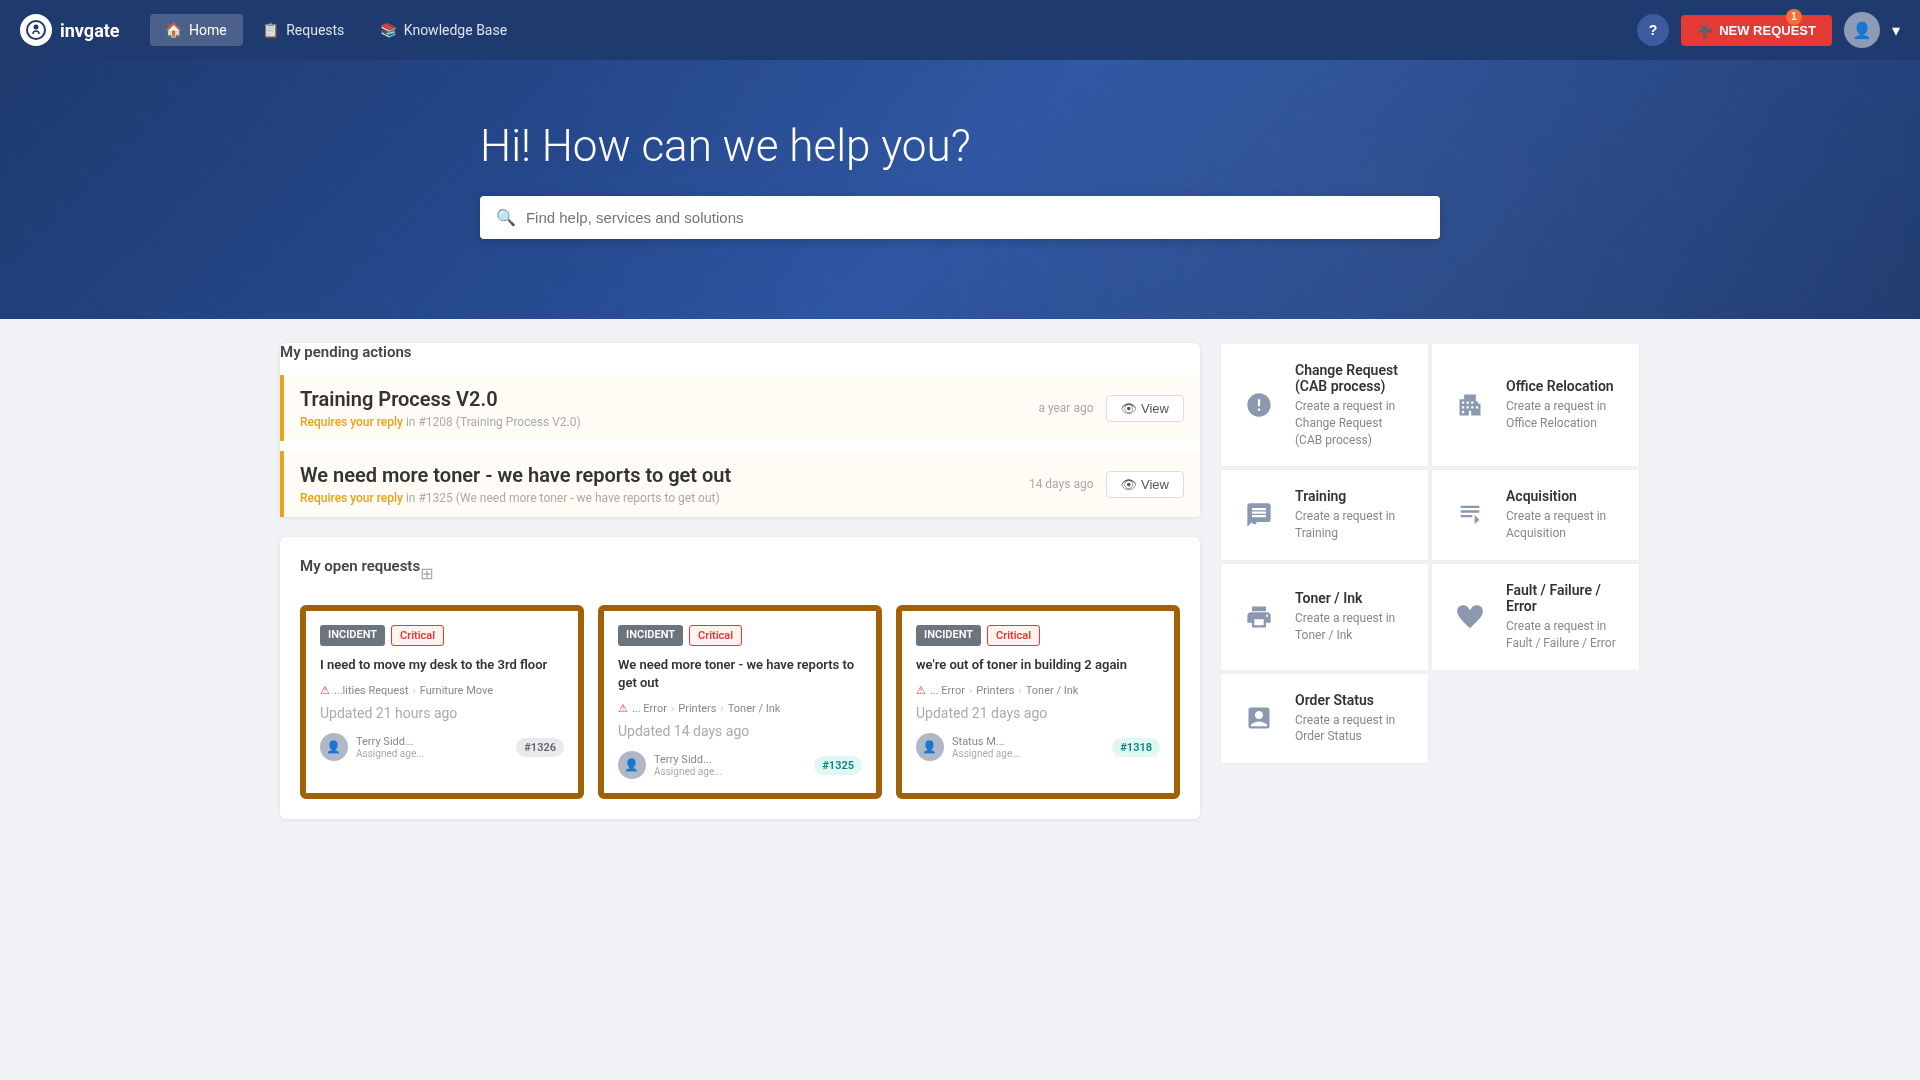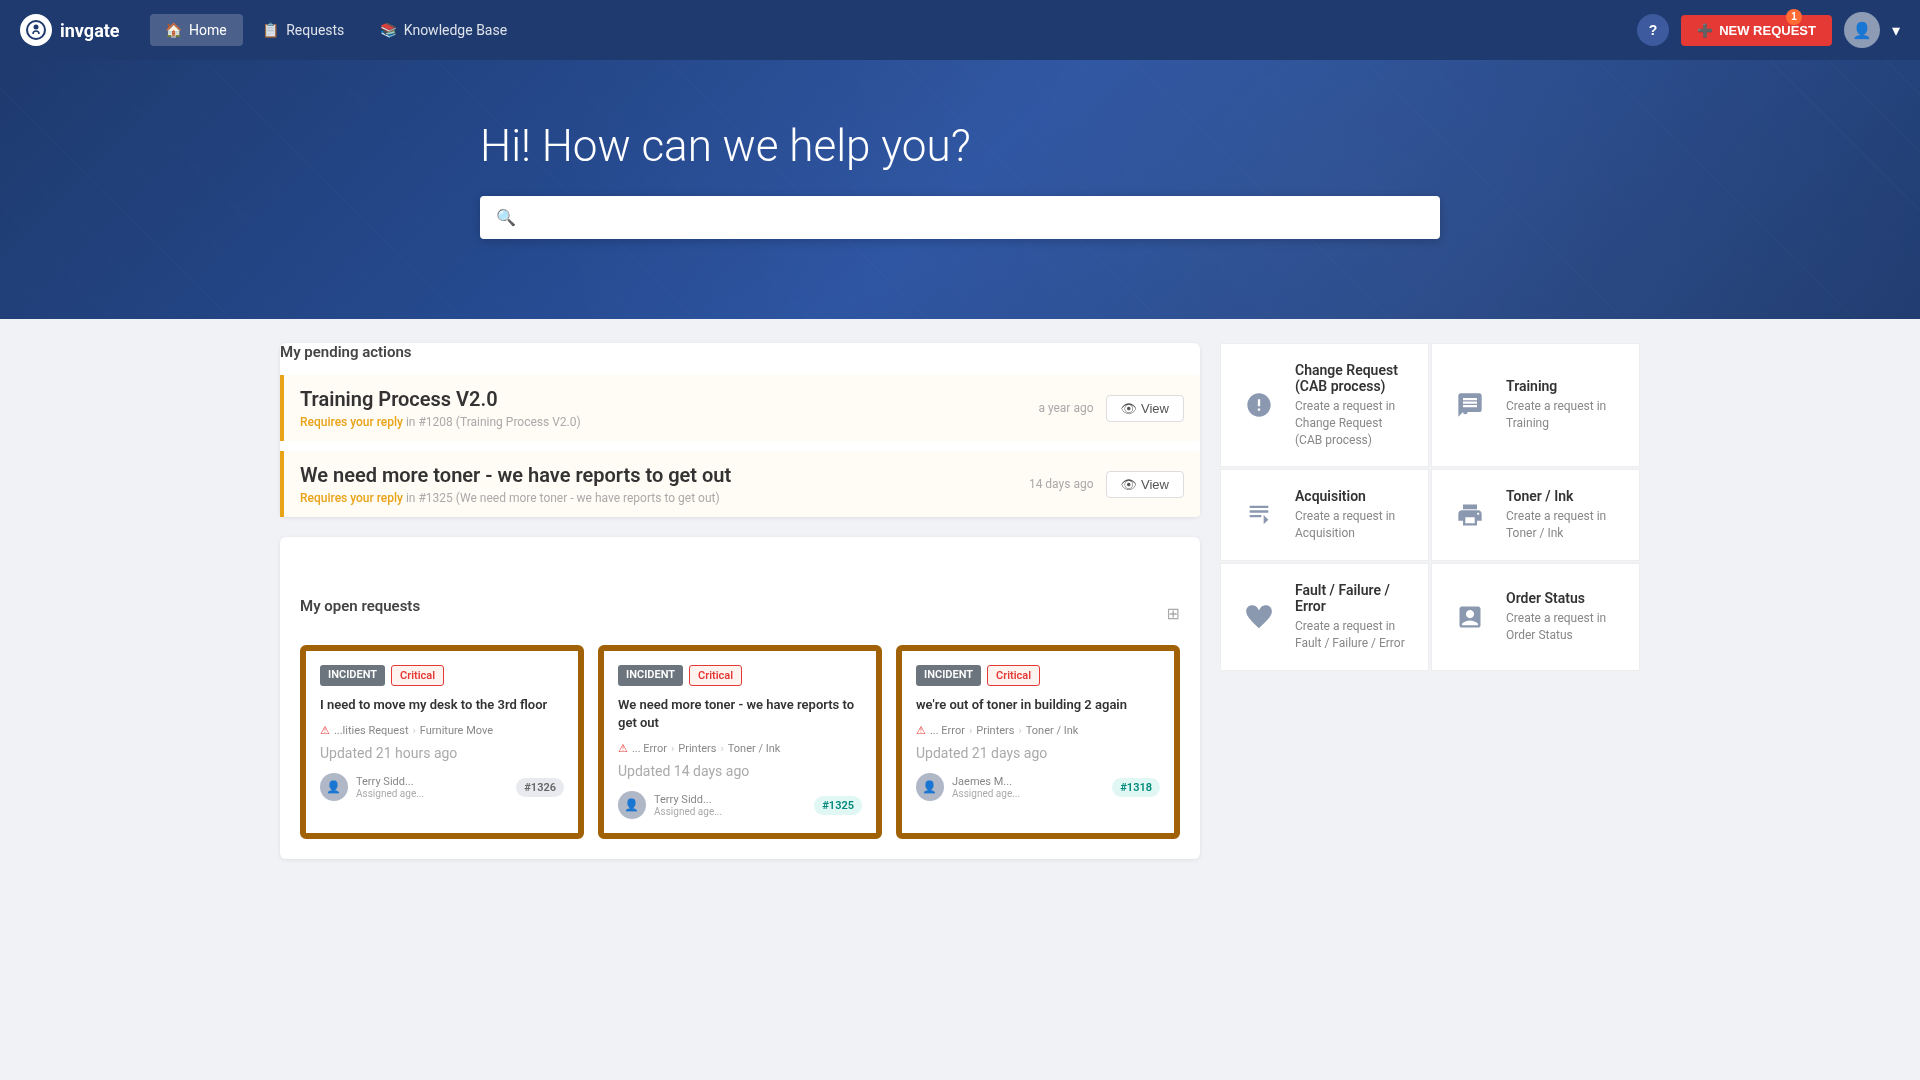--- a/index.html
+++ b/index.html
@@ -142,23 +142,22 @@
       font-size: 13px; display: flex; align-items: center; gap: 4px;
     }
 
     
     .open-section {
       background: white; border-radius: 6px;
       padding: 20px;
       box-shadow: 0 1px 4px rgba(0,0,0,0.08);
     }
     .open-header {
-      display: flex; align-items: center; justify-content: space-between;
+      display: flex; align-items: center; 
       margin-bottom: 16px;
-      margin-top: 40px;
     }
     .grid-icon { color: #aaa; cursor: pointer; font-size: 16px; }
     .cards-grid {
       display: grid; grid-template-columns: repeat(3, 1fr); gap: 14px;
     }
     .request-card {
       border: 6px solid #a16207; border-radius: 6px;
       padding: 14px; cursor: pointer;
       transition: box-shadow 0.2s;
     }
@@ -252,20 +251,21 @@
     <div class="avatar">👤</div>
     <span style="color:white;cursor:pointer;">▾</span>
   </div>
 </nav>
 
 <div class="hero">
   <div class="hero-content">
     <h1>Hi! How can we help you?</h1>
     <div class="search-bar">
       <span class="search-icon">🔍</span>
+      <input class="search-input" type="text" placeholder="Find help, services and solutions" style="">
     </div>
   </div>
 </div>
 
 <div class="main-content">
 
   <div class="left-panel">
 
     <div class="pending-section">
       <div class="section-title">My pending actions</div>
@@ -374,21 +374,21 @@
               <span class="path-sep">›</span>
               <span>Printers</span>
               <span class="path-sep">›</span>
               <span>Toner / Ink</span>
     </div>
     <div class="card-updated">Updated 21 days ago</div>
     <div class="card-footer">
       <div class="card-user">
         <div class="user-avatar">👤</div>
         <div>
-          <div class="user-info">Jaemes M...</div>
+          <div class="user-info">Status M...</div>
           <div class="assigned-label">Assigned age...</div>
         </div>
       </div>
       <span class="ticket-num ticket-num-teal">#1318</span>
     </div>
   </div>
         </div>
     </div>
   </div>
 
@@ -397,20 +397,31 @@
 
     <div class="catalog-item">
     <div class="catalog-icon">
       <svg viewBox="0 0 24 24" class="icon-svg">
               <path d="M12 2C6.48 2 2 6.48 2 12s4.48 10 10 10 10-4.48 10-10S17.52 2 12 2zm1 15h-2v-2h2v2zm0-4h-2V7h2v6z"></path>
             </svg>
     </div>
     <div class="catalog-text">
       <div class="catalog-name">Change Request (CAB process)</div>
       <div class="catalog-desc">Create a request in Change Request (CAB process)</div>
+    </div>
+  </div>
+        <div class="catalog-item">
+    <div class="catalog-icon">
+      <svg viewBox="0 0 24 24" class="icon-svg">
+              <path d="M17 11V3H7v4H3v14h8v-4h2v4h8V11h-4zM7 19H5v-2h2v2zm0-4H5v-2h2v2zm0-4H5v-2h2v2zm4 4H9v-2h2v2zm0-4H9v-2h2v2zm0-4H9V7h2v2zm4 8h-2v-2h2v2zm0-4h-2v-2h2v2zm0-4h-2V7h2v2zm4 8h-2v-2h2v2zm0-4h-2v-2h2v2z"></path>
+            </svg>
+    </div>
+    <div class="catalog-text">
+      <div class="catalog-name">Office Relocation</div>
+      <div class="catalog-desc">Create a request in Office Relocation</div>
     </div>
   </div>
         <div class="catalog-item">
     <div class="catalog-icon">
       <svg viewBox="0 0 24 24" class="icon-svg">
               <path d="M20 2H4c-1.1 0-2 .9-2 2v18l4-4h14c1.1 0 2-.9 2-2V4c0-1.1-.9-2-2-2zm-2 12H6v-2h12v2zm0-3H6V9h12v2zm0-3H6V6h12v2z"></path>
               <circle cx="8" cy="18" r="2"></circle>
               <path d="M11 18h6v-1.5h-6z"></path>
             </svg>
     </div>

